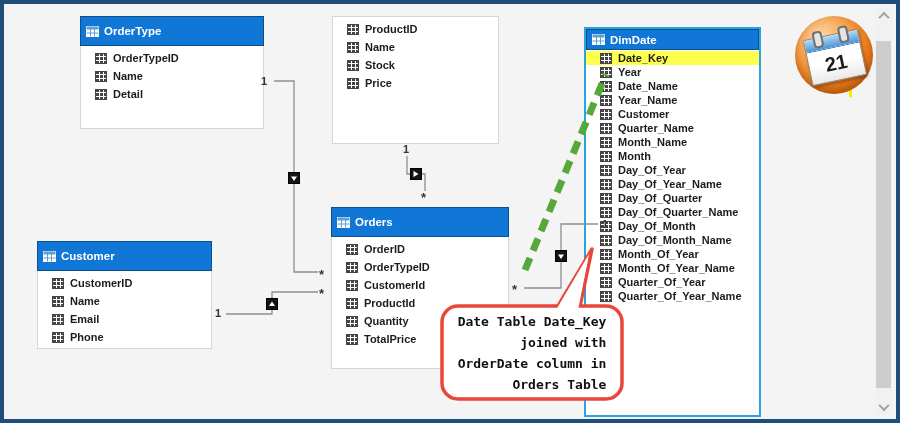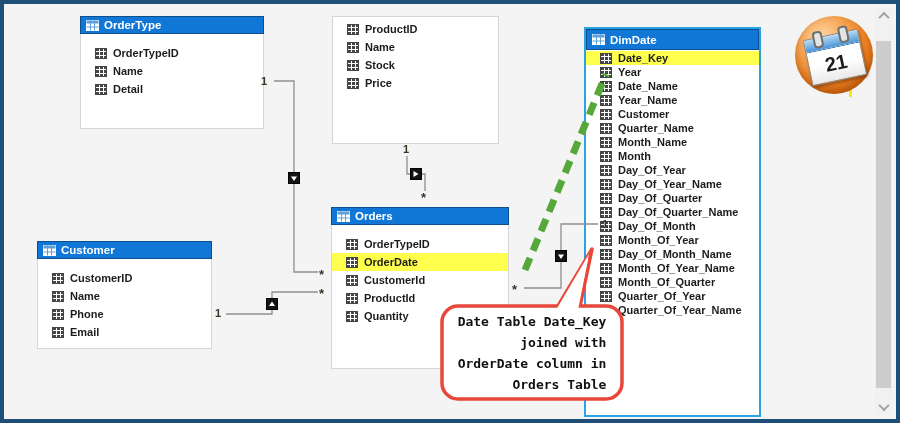--- a/index.html
+++ b/index.html
@@ -1,22 +1,22 @@
 <!DOCTYPE html>
 <html><head>
 <meta charset="utf-8">
 <style>
   html,body{margin:0;padding:0;}
   body{font-family:"Liberation Sans",sans-serif;}
   .frame{position:relative;width:900px;height:423px;box-sizing:border-box;
          border:4px solid #1f4e79;background:#f4f4f4;overflow:hidden;}
   
   .tbl{position:absolute;background:#ffffff;border:1px solid #d6d6d6;box-sizing:border-box;}
-  .tbl-h{height:18px;background:#1177d7;border:1px solid #0d4f8b;display:flex;align-items:center;
-         gap:5px;padding:0 4px 0 5px;box-sizing:border-box;margin:-1px -1px 7px -1px;}
+  .tbl-h{height:30px;background:#1177d7;border:1px solid #0d4f8b;display:flex;align-items:center;
+         gap:5px;padding:0 4px 0 5px;box-sizing:border-box;margin:-1px -1px 0 -1px;}
   .tbl-title{color:#ffffff;font-size:11.5px;font-weight:bold;white-space:nowrap;}
   .tbl-b{position:relative;padding-top:3px;}
   .trow{display:flex;align-items:center;gap:6px;height:18px;padding-left:14px;box-sizing:border-box;}
   .trow.hl{background:#ffff4d;}
   .col-label{font-size:11px;font-weight:bold;color:#1c1c1c;white-space:nowrap;}
   .col-icon{flex:0 0 auto;display:inline-flex;}
   
   .tbl.dim{border:2px solid #29a3e4;}
   .tbl.dim .tbl-h{height:21px;margin:0 0 0 0;}
   .tbl.dim .tbl-b{padding-top:1px;}
@@ -191,71 +191,71 @@
         </div>
 
         <div class="trow">
           <span class="col-icon">
             <svg width="12" height="11">
               <rect x="0.5" y="0.5" width="11" height="10" fill="#ffffff" stroke="#454545"></rect>
               <rect x="1" y="1" width="10" height="9" fill="#454545"></rect>
               <path d="M4.5 1v9 M8.5 1v9 M1 3.5h10 M1 7.5h10" stroke="#ffffff" fill="none"></path>
             </svg>
           </span>
+          <span class="col-label">Email</span>
+        </div>
+
+        <div class="trow">
+          <span class="col-icon">
+            <svg width="12" height="11">
+              <rect x="0.5" y="0.5" width="11" height="10" fill="#ffffff" stroke="#454545"></rect>
+              <rect x="1" y="1" width="10" height="9" fill="#454545"></rect>
+              <path d="M4.5 1v9 M8.5 1v9 M1 3.5h10 M1 7.5h10" stroke="#ffffff" fill="none"></path>
+            </svg>
+          </span>
           <span class="col-label">Phone</span>
-        </div>
-
-        <div class="trow">
-          <span class="col-icon">
-            <svg width="12" height="11">
-              <rect x="0.5" y="0.5" width="11" height="10" fill="#ffffff" stroke="#454545"></rect>
-              <rect x="1" y="1" width="10" height="9" fill="#454545"></rect>
-              <path d="M4.5 1v9 M8.5 1v9 M1 3.5h10 M1 7.5h10" stroke="#ffffff" fill="none"></path>
-            </svg>
-          </span>
-          <span class="col-label">Email</span>
         </div>
       </div>
   </div>
 
   <div class="tbl" style="left:327px;top:203px;width:178px;height:162px">
     <div class="tbl-h">
       <span class="col-icon">
         <svg width="13" height="11">
             <rect x="0.5" y="0.5" width="12" height="10" fill="#ffffff" stroke="#ffffff"></rect>
             <rect x="0.5" y="0.5" width="12" height="3" fill="#5e9fd8"></rect>
             <path d="M4.5 0.5v10 M8.5 0.5v10 M0.5 7h12" stroke="#5e9fd8" fill="none"></path>
           </svg>
       </span>
       <span class="tbl-title">Orders</span>
     </div>
     <div class="tbl-b">
 
+        <div class="trow">
+          <span class="col-icon">
+            <svg width="12" height="11">
+              <rect x="0.5" y="0.5" width="11" height="10" fill="#ffffff" stroke="#454545"></rect>
+              <rect x="1" y="1" width="10" height="9" fill="#454545"></rect>
+              <path d="M4.5 1v9 M8.5 1v9 M1 3.5h10 M1 7.5h10" stroke="#ffffff" fill="none"></path>
+            </svg>
+          </span>
+          <span class="col-label">OrderID</span>
+        </div>
 
         <div class="trow">
           <span class="col-icon">
             <svg width="12" height="11">
               <rect x="0.5" y="0.5" width="11" height="10" fill="#ffffff" stroke="#454545"></rect>
               <rect x="1" y="1" width="10" height="9" fill="#454545"></rect>
               <path d="M4.5 1v9 M8.5 1v9 M1 3.5h10 M1 7.5h10" stroke="#ffffff" fill="none"></path>
             </svg>
           </span>
           <span class="col-label">OrderTypeID</span>
         </div>
 
-        <div class="trow hl">
-          <span class="col-icon">
-            <svg width="12" height="11">
-              <rect x="0.5" y="0.5" width="11" height="10" fill="#ffffff" stroke="#454545"></rect>
-              <rect x="1" y="1" width="10" height="9" fill="#454545"></rect>
-              <path d="M4.5 1v9 M8.5 1v9 M1 3.5h10 M1 7.5h10" stroke="#ffffff" fill="none"></path>
-            </svg>
-          </span>
-          <span class="col-label">OrderDate</span>
-        </div>
 
         <div class="trow">
           <span class="col-icon">
             <svg width="12" height="11">
               <rect x="0.5" y="0.5" width="11" height="10" fill="#ffffff" stroke="#454545"></rect>
               <rect x="1" y="1" width="10" height="9" fill="#454545"></rect>
               <path d="M4.5 1v9 M8.5 1v9 M1 3.5h10 M1 7.5h10" stroke="#ffffff" fill="none"></path>
             </svg>
           </span>
           <span class="col-label">CustomerId</span>
@@ -276,20 +276,30 @@
           <span class="col-icon">
             <svg width="12" height="11">
               <rect x="0.5" y="0.5" width="11" height="10" fill="#ffffff" stroke="#454545"></rect>
               <rect x="1" y="1" width="10" height="9" fill="#454545"></rect>
               <path d="M4.5 1v9 M8.5 1v9 M1 3.5h10 M1 7.5h10" stroke="#ffffff" fill="none"></path>
             </svg>
           </span>
           <span class="col-label">Quantity</span>
         </div>
 
+        <div class="trow">
+          <span class="col-icon">
+            <svg width="12" height="11">
+              <rect x="0.5" y="0.5" width="11" height="10" fill="#ffffff" stroke="#454545"></rect>
+              <rect x="1" y="1" width="10" height="9" fill="#454545"></rect>
+              <path d="M4.5 1v9 M8.5 1v9 M1 3.5h10 M1 7.5h10" stroke="#ffffff" fill="none"></path>
+            </svg>
+          </span>
+          <span class="col-label">TotalPrice</span>
+        </div>
       </div>
   </div>
 
   <div class="tbl dim" style="left:580px;top:23px;width:177px;height:390px">
     <div class="tbl-h">
       <span class="col-icon">
         <svg width="13" height="11">
             <rect x="0.5" y="0.5" width="12" height="10" fill="#ffffff" stroke="#ffffff"></rect>
             <rect x="0.5" y="0.5" width="12" height="3" fill="#5e9fd8"></rect>
             <path d="M4.5 0.5v10 M8.5 0.5v10 M0.5 7h12" stroke="#5e9fd8" fill="none"></path>
@@ -443,55 +453,45 @@
         </div>
 
         <div class="trow">
           <span class="col-icon">
             <svg width="12" height="11">
               <rect x="0.5" y="0.5" width="11" height="10" fill="#ffffff" stroke="#454545"></rect>
               <rect x="1" y="1" width="10" height="9" fill="#454545"></rect>
               <path d="M4.5 1v9 M8.5 1v9 M1 3.5h10 M1 7.5h10" stroke="#ffffff" fill="none"></path>
             </svg>
           </span>
+          <span class="col-label">Day_Of_Month_Name</span>
+        </div>
+
+        <div class="trow">
+          <span class="col-icon">
+            <svg width="12" height="11">
+              <rect x="0.5" y="0.5" width="11" height="10" fill="#ffffff" stroke="#454545"></rect>
+              <rect x="1" y="1" width="10" height="9" fill="#454545"></rect>
+              <path d="M4.5 1v9 M8.5 1v9 M1 3.5h10 M1 7.5h10" stroke="#ffffff" fill="none"></path>
+            </svg>
+          </span>
           <span class="col-label">Month_Of_Year</span>
         </div>
 
         <div class="trow">
           <span class="col-icon">
             <svg width="12" height="11">
               <rect x="0.5" y="0.5" width="11" height="10" fill="#ffffff" stroke="#454545"></rect>
               <rect x="1" y="1" width="10" height="9" fill="#454545"></rect>
               <path d="M4.5 1v9 M8.5 1v9 M1 3.5h10 M1 7.5h10" stroke="#ffffff" fill="none"></path>
             </svg>
           </span>
-          <span class="col-label">Day_Of_Month_Name</span>
-        </div>
-
-        <div class="trow">
-          <span class="col-icon">
-            <svg width="12" height="11">
-              <rect x="0.5" y="0.5" width="11" height="10" fill="#ffffff" stroke="#454545"></rect>
-              <rect x="1" y="1" width="10" height="9" fill="#454545"></rect>
-              <path d="M4.5 1v9 M8.5 1v9 M1 3.5h10 M1 7.5h10" stroke="#ffffff" fill="none"></path>
-            </svg>
-          </span>
           <span class="col-label">Month_Of_Year_Name</span>
         </div>
 
-        <div class="trow">
-          <span class="col-icon">
-            <svg width="12" height="11">
-              <rect x="0.5" y="0.5" width="11" height="10" fill="#ffffff" stroke="#454545"></rect>
-              <rect x="1" y="1" width="10" height="9" fill="#454545"></rect>
-              <path d="M4.5 1v9 M8.5 1v9 M1 3.5h10 M1 7.5h10" stroke="#ffffff" fill="none"></path>
-            </svg>
-          </span>
-          <span class="col-label">Month_Of_Quarter</span>
-        </div>
 
 
         <div class="trow">
           <span class="col-icon">
             <svg width="12" height="11">
               <rect x="0.5" y="0.5" width="11" height="10" fill="#ffffff" stroke="#454545"></rect>
               <rect x="1" y="1" width="10" height="9" fill="#454545"></rect>
               <path d="M4.5 1v9 M8.5 1v9 M1 3.5h10 M1 7.5h10" stroke="#ffffff" fill="none"></path>
             </svg>
           </span>

